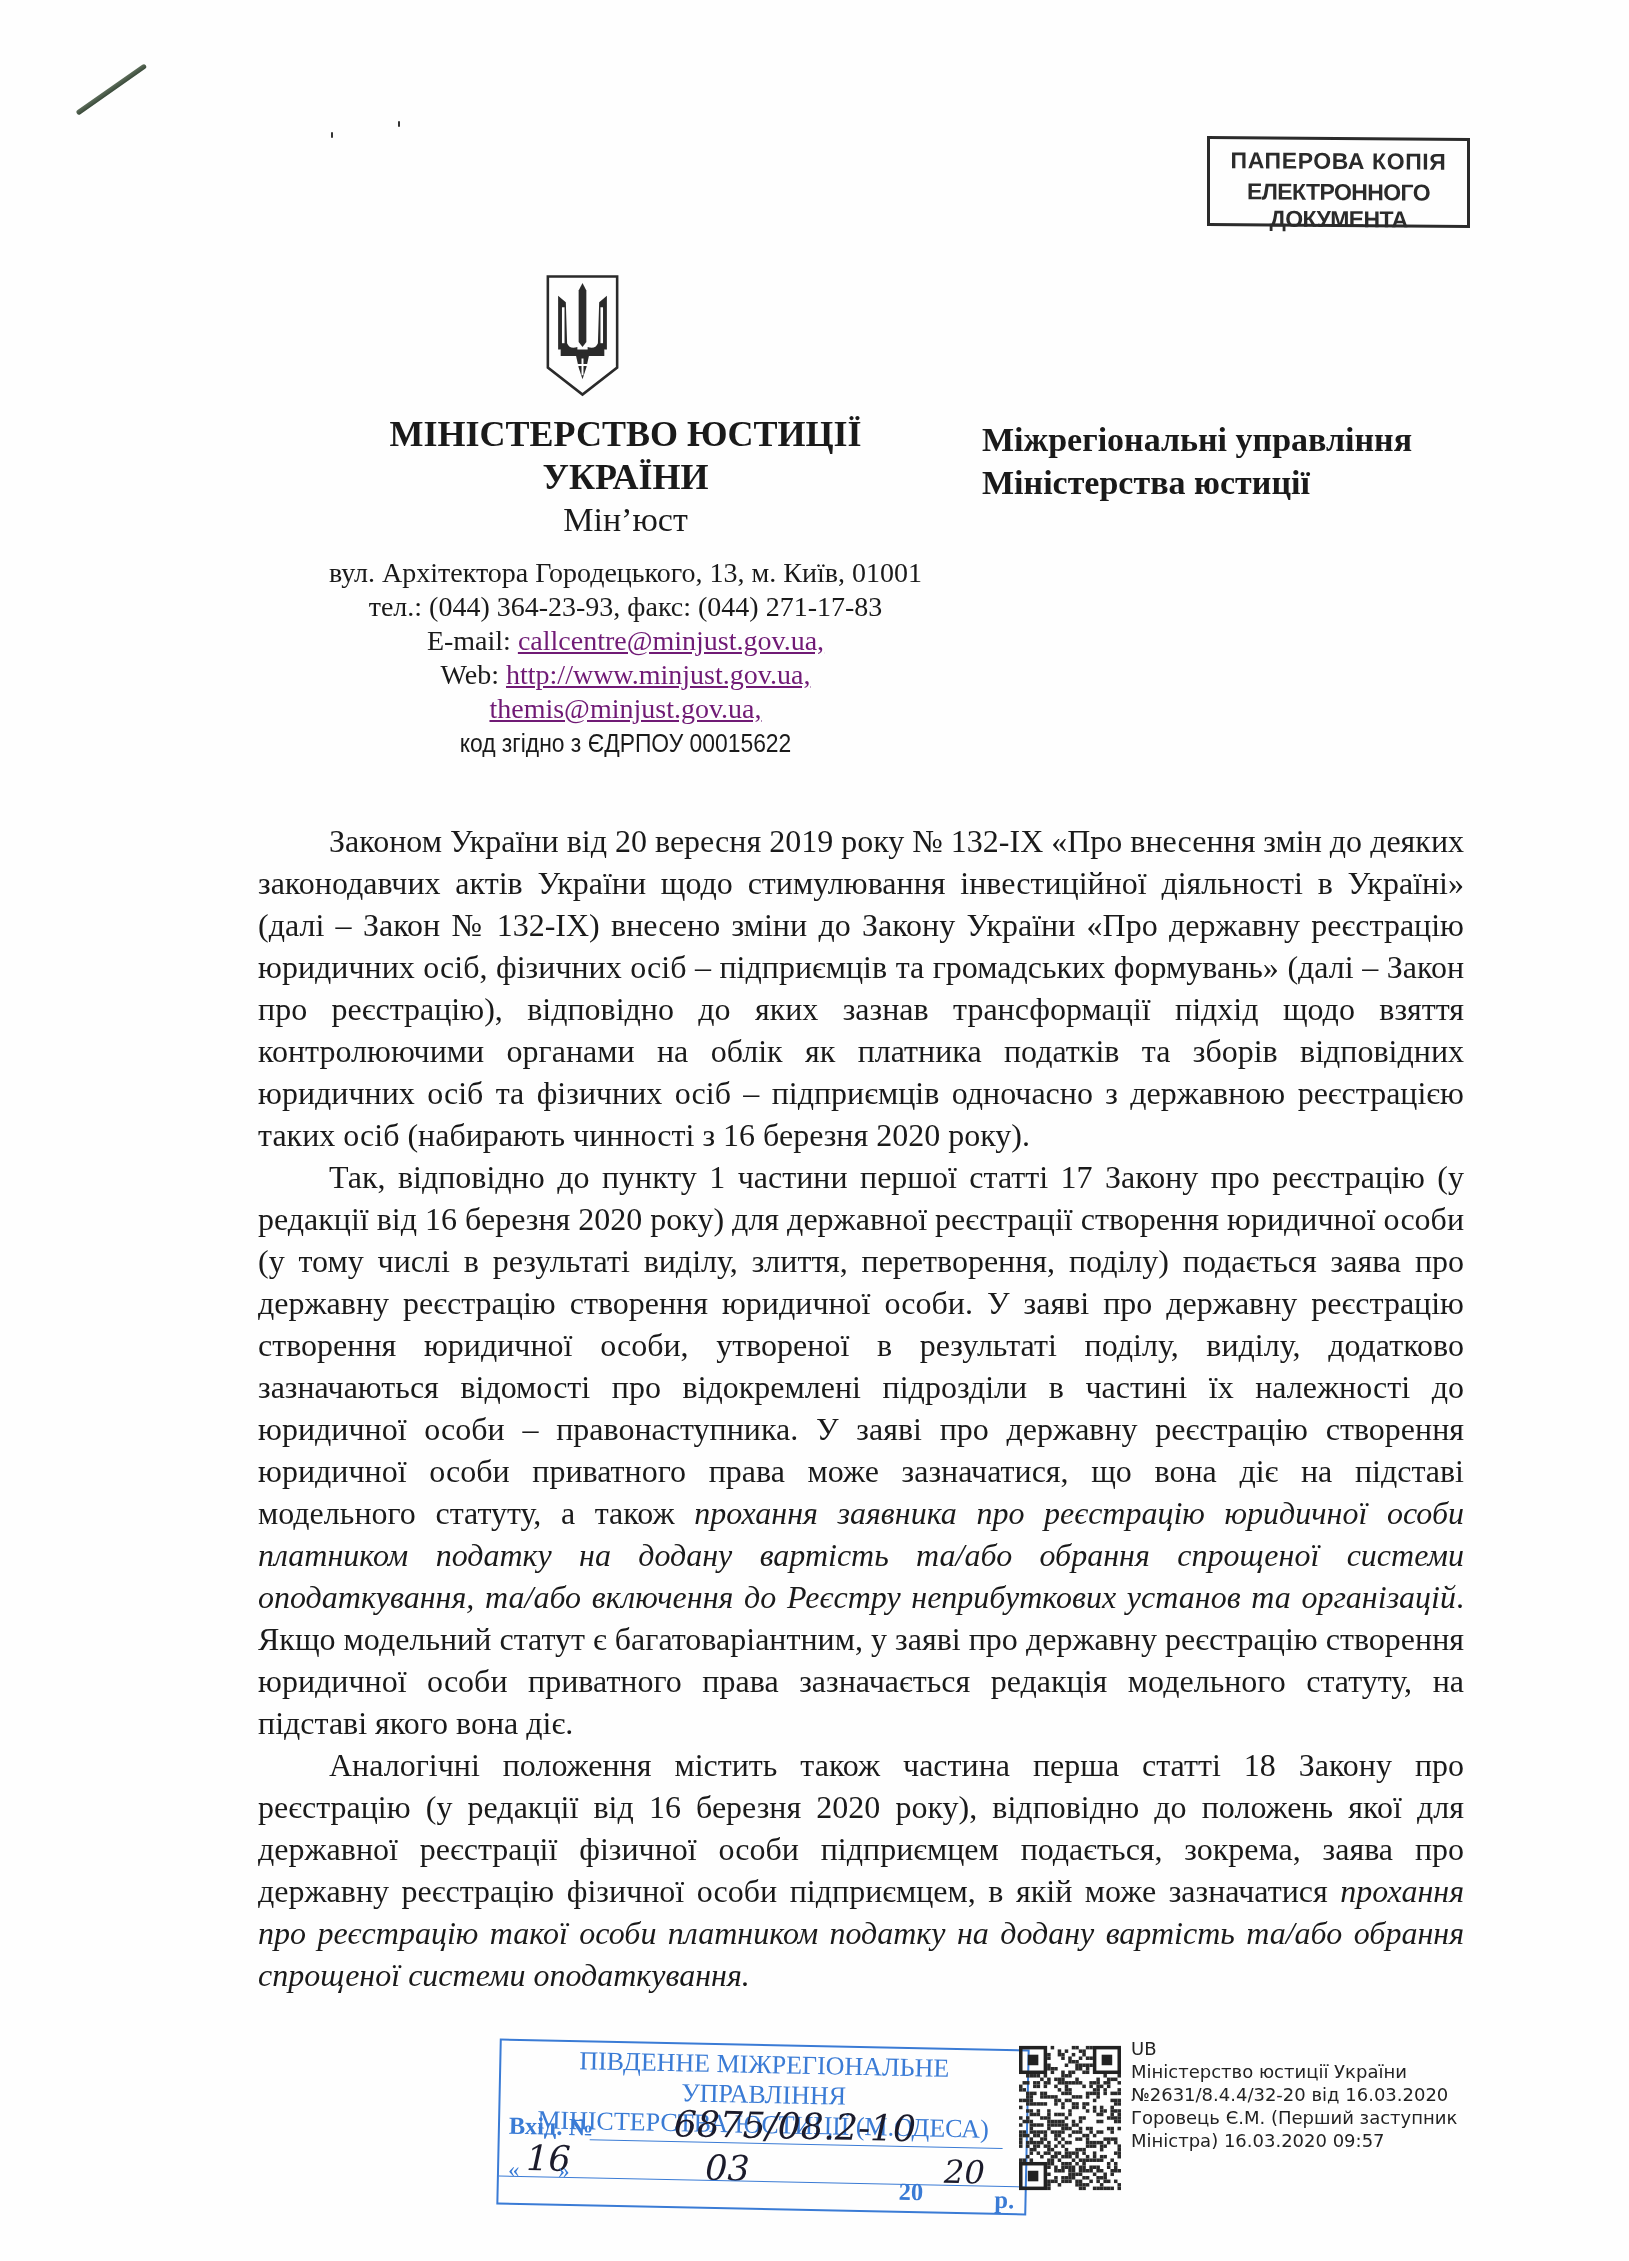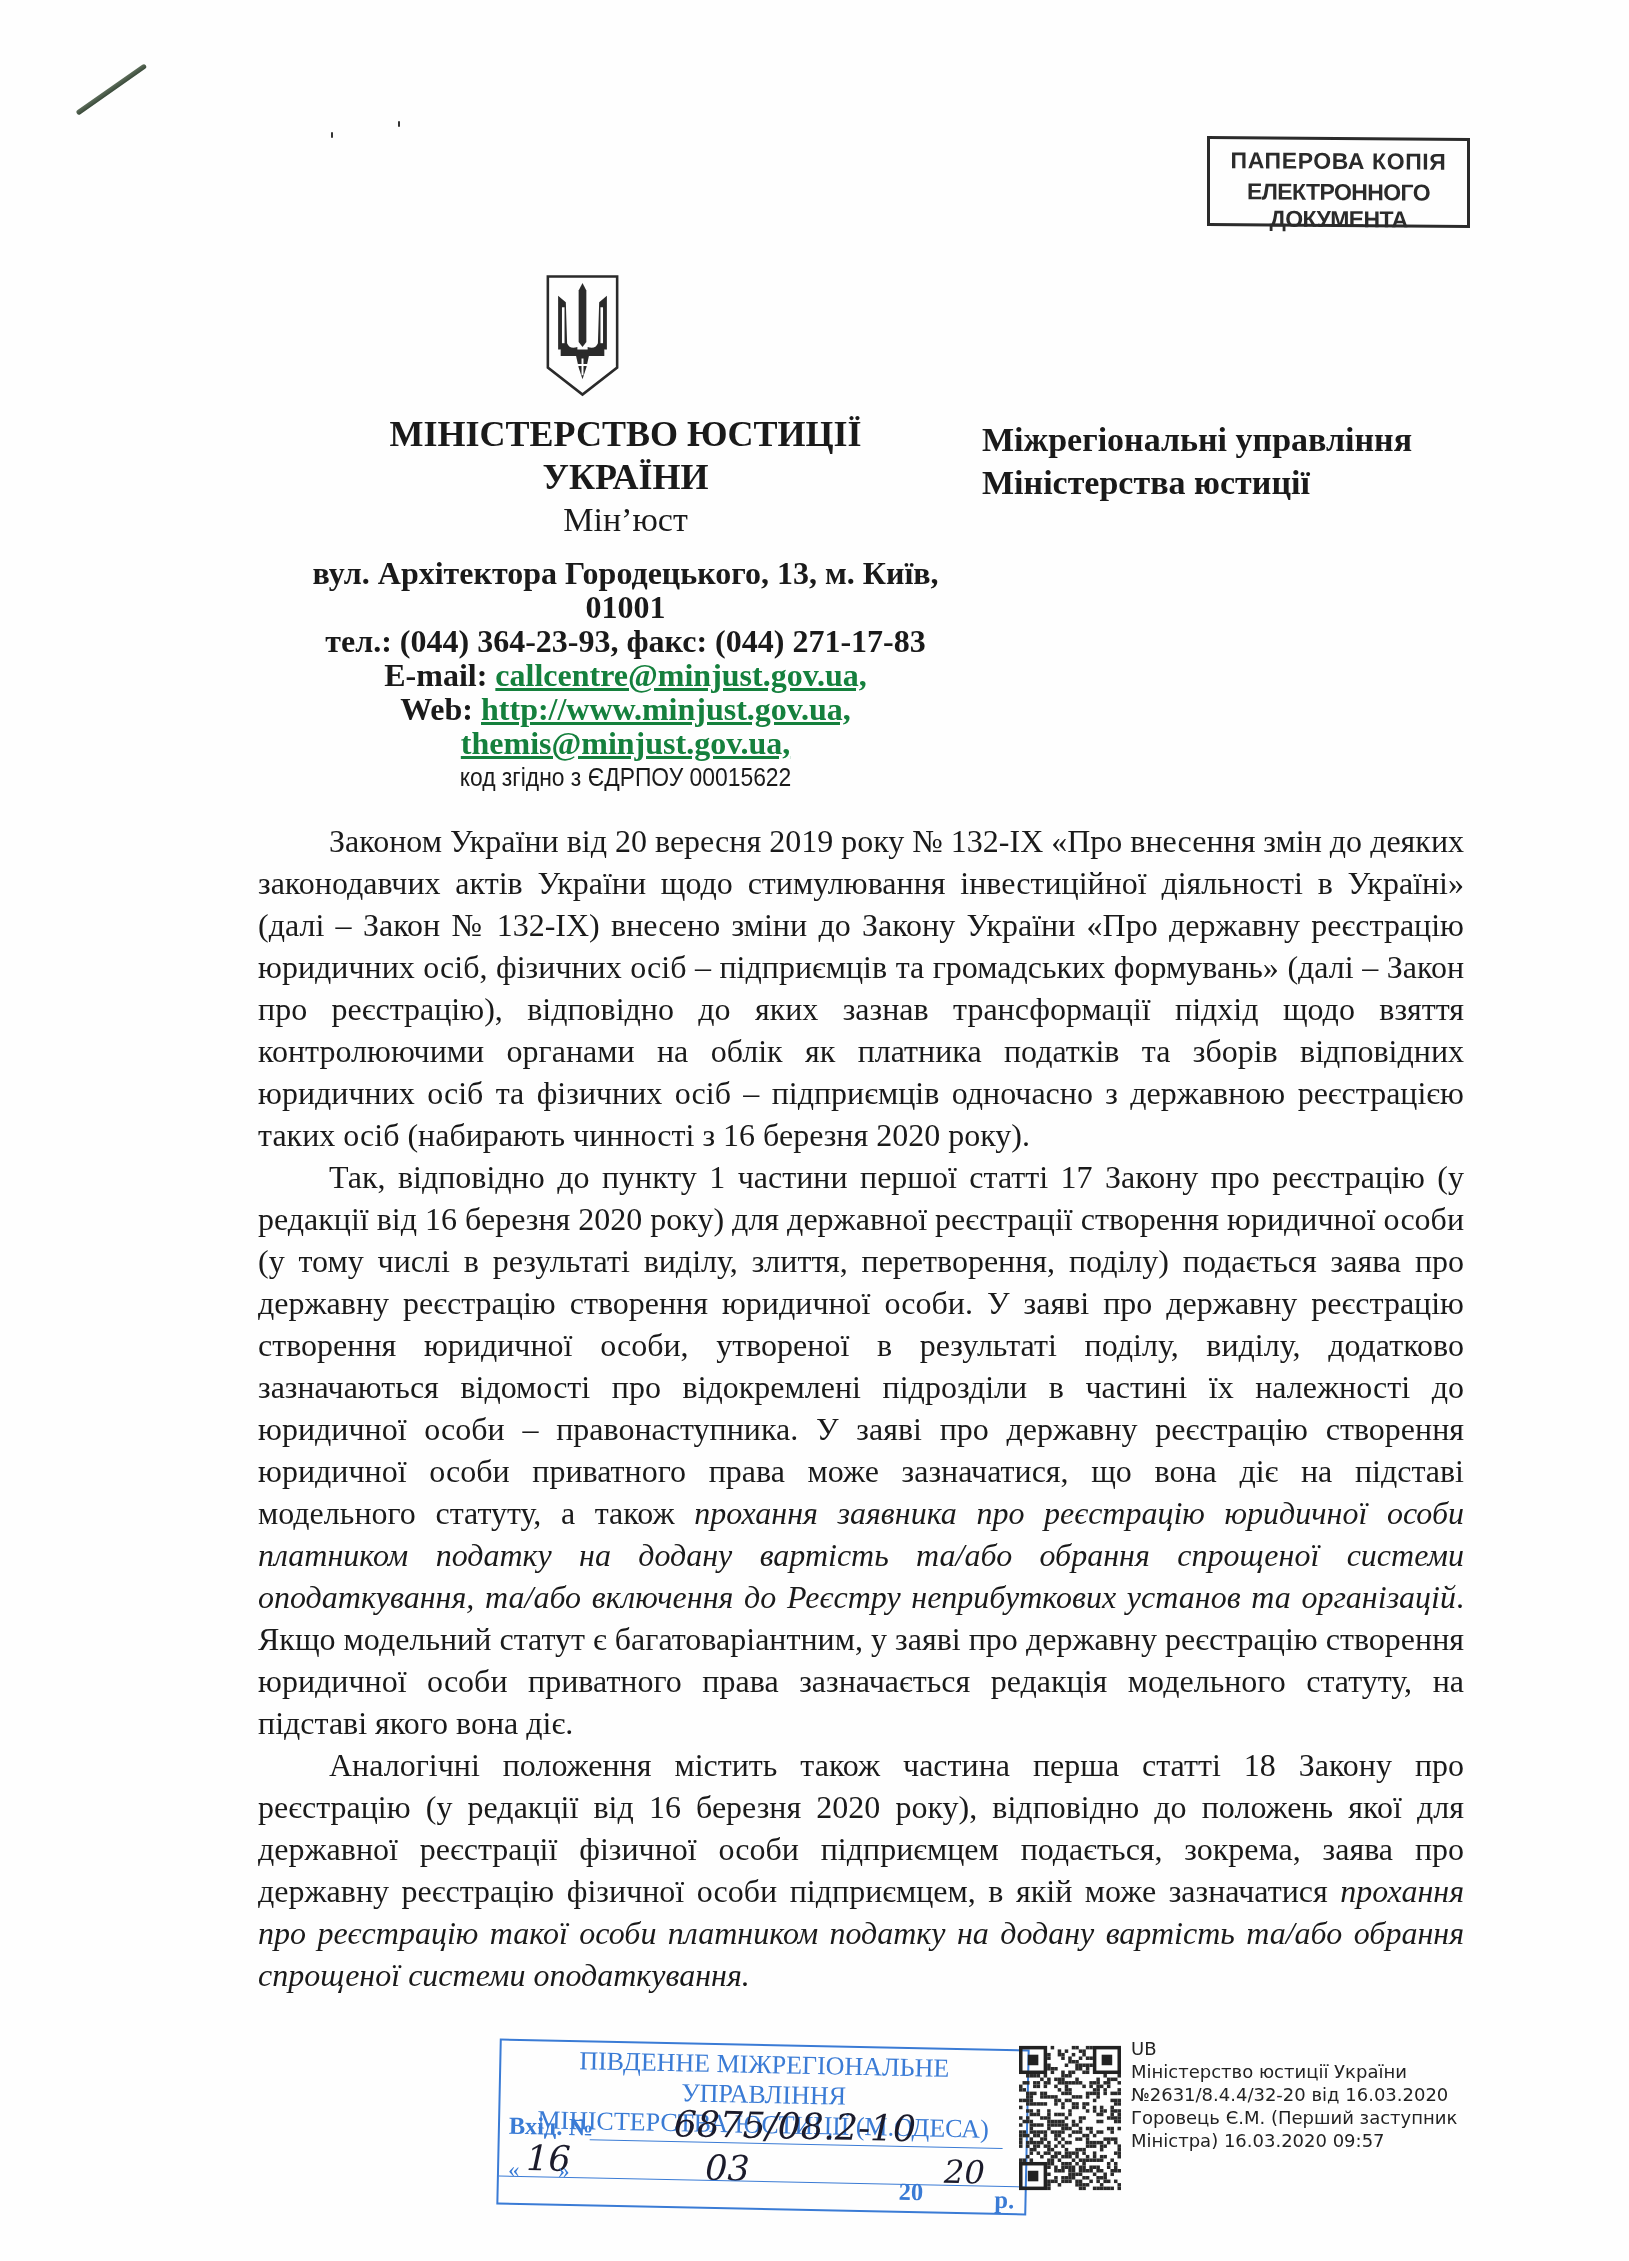--- a/index.html
+++ b/index.html
@@ -16,22 +16,22 @@
                 font-family: "Liberation Sans", "DejaVu Sans", sans-serif; font-weight: bold;
                 text-align: center; color: #2b2b2b; transform: skewY(0.4deg); }
   .copy-stamp .l1 { font-size: 23px; margin-top: 7.7px; letter-spacing: 0.6px; }
   .copy-stamp .l2 { font-size: 23px; margin-top: 3.9px; letter-spacing: -0.6px; }
 
   .coat { position: absolute; left: 544px; top: 271px; width: 77px; height: 129px; }
 
   .header-left { position: absolute; left: 303px; top: 413px; width: 645px; text-align: center; }
   .ministry-name { font-size: 36px; font-weight: bold; line-height: 43px; letter-spacing: 0px; }
   .ministry-short { font-size: 34px; line-height: 41px; margin-bottom: 16px; }
-  .contact { font-size: 32px; line-height: 34px; font-weight: bold; }
-  .contact a { color: #15803d; text-decoration: underline; }
+  .contact { font-size: 28px; line-height: 34px; }
+  .contact a { color: #701a75; text-decoration: underline; }
   .edrpou { font-family: "Liberation Sans", sans-serif; font-size: 26px; line-height: 34px; transform: scaleX(0.88); }
 
   .addressee { position: absolute; left: 982px; top: 418px; font-size: 34px; font-weight: bold; line-height: 43px; }
 
   .body-text { position: absolute; left: 258px; top: 820px; width: 1206px;
                font-size: 32px; line-height: 42px; text-align: justify; }
   .body-text p { margin: 0; text-indent: 71px; }
   .body-text em { font-style: italic; }
 
   .reg-stamp { position: absolute; left: 498px; top: 2044px; width: 530px; height: 166px;

